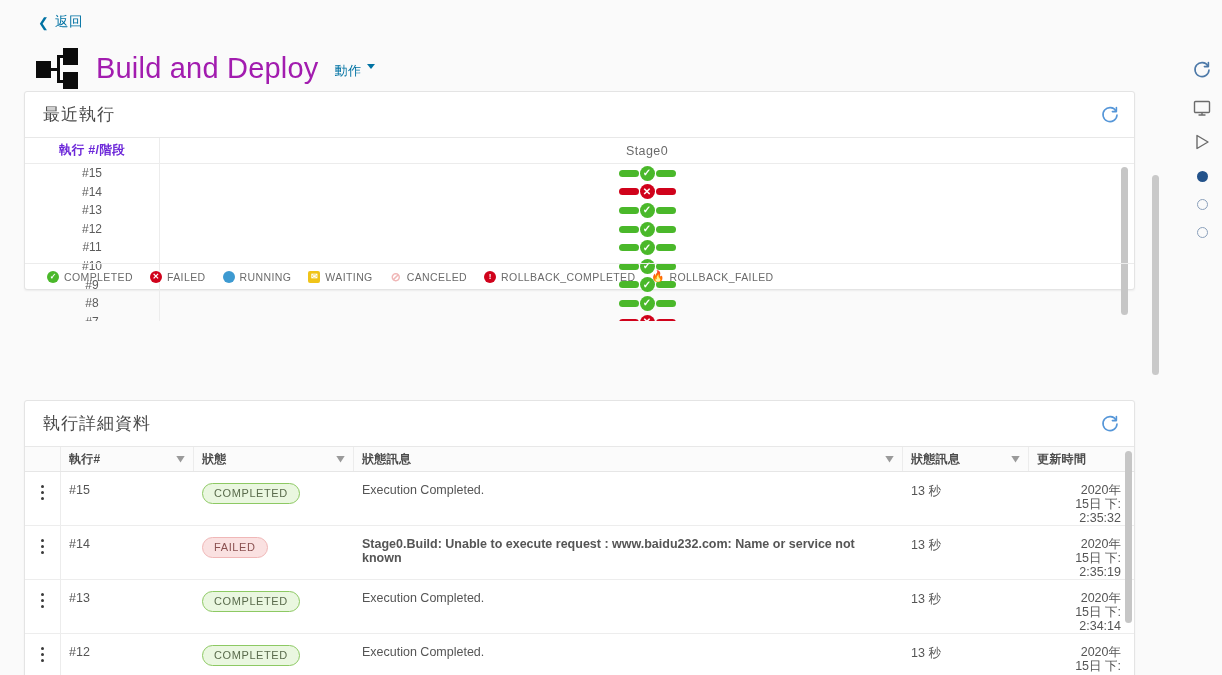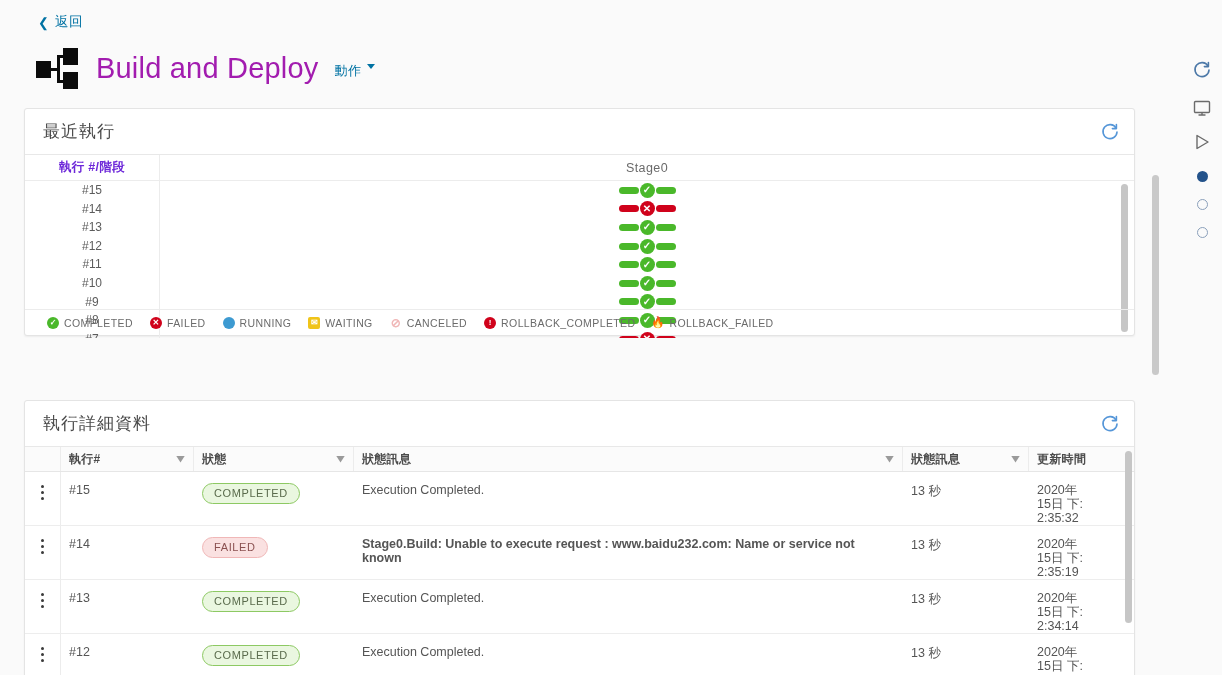--- a/index.html
+++ b/index.html
@@ -38,21 +38,21 @@
   .action-menu .caret { width: 0; height: 0; border-left: 4.5px solid transparent; border-right: 4.5px solid transparent; border-top: 5px solid #0072a3; margin-top: 2px; }
 
   
   .card {
     position: absolute;
     background: #fff;
     border: 1px solid #e4e4e4;
     border-radius: 3px;
     box-shadow: 0 1px 2px rgba(0,0,0,.06);
   }
-  #card-recent { left: 24px; top: 108px; width: 1111px; height: 228px; }
+  #card-recent { left: 24px; top: 91px; width: 1111px; height: 199px; }
   #card-detail { left: 24px; top: 400px; width: 1111px; height: 310px; }
 
   .card-head {
     height: 46px; display: flex; align-items: center;
     justify-content: space-between; padding: 0 14px 0 18px;
     border-bottom: 1px solid #e8e8e8;
   }
   .card-title { font-family: "DejaVu Serif", "Liberation Serif", serif; font-size: 17px; color: #4a4a4a; letter-spacing: 1px; }
 
   .refresh-ic { width: 20px; height: 20px; cursor: pointer; }
@@ -84,21 +84,21 @@
   .lgic { width: 12px; height: 12px; border-radius: 50%; display: flex; align-items: center; justify-content: center; font-size: 8px; color: #fff; font-weight: bold; }
 
   
   .dt-head { display: flex; height: 25px; background: #fbfbfb; border-bottom: 1px solid #e6e6e6; }
   .dt-head .cell { display: flex; align-items: center; justify-content: space-between; padding: 0 8px; border-right: 1px solid #ececec; font-size: 12px; font-weight: bold; color: #4c4c4c; letter-spacing: .3px; }
   .c-kebab { width: 36px; border-right: 1px solid #ececec; }
   .c-run { width: 133px; }
   .c-status { width: 160px; }
   .c-msg { width: 549px; }
   .c-dur { width: 126px; }
-  .c-upd { width: 100px; border-right: none !important; }
+  .c-upd { width: 100px; border-right: none !important; text-align: right; }
   .filt { width: 9px; height: 7px; background: #9a9a9a; clip-path: polygon(0 0, 100% 0, 50% 100%); cursor: pointer; }
 
   .dt-row { display: flex; border-bottom: 1px solid #ededed; min-height: 50px; }
   .dt-row .cell { padding: 11px 8px 0 8px; font-size: 12.5px; color: #555; }
   .kebab { width: 3px; height: 15px; margin: 13px auto 0 auto; display: flex; flex-direction: column; justify-content: space-between; cursor: pointer; }
   .kebab i { display: block; width: 3px; height: 3px; background: #3b3b3b; border-radius: 50%; }
 
   .badge { display: inline-block; padding: 3px 11px 4px 11px; border-radius: 11px; font-size: 11px; letter-spacing: .6px; }
   .badge.completed { background: #eaf7e0; border: 1px solid #8dc963; color: #5a6b4c; }
   .badge.failed { background: #fae1e1; border: 1px solid #f0b7b7; color: #8a5050; }

